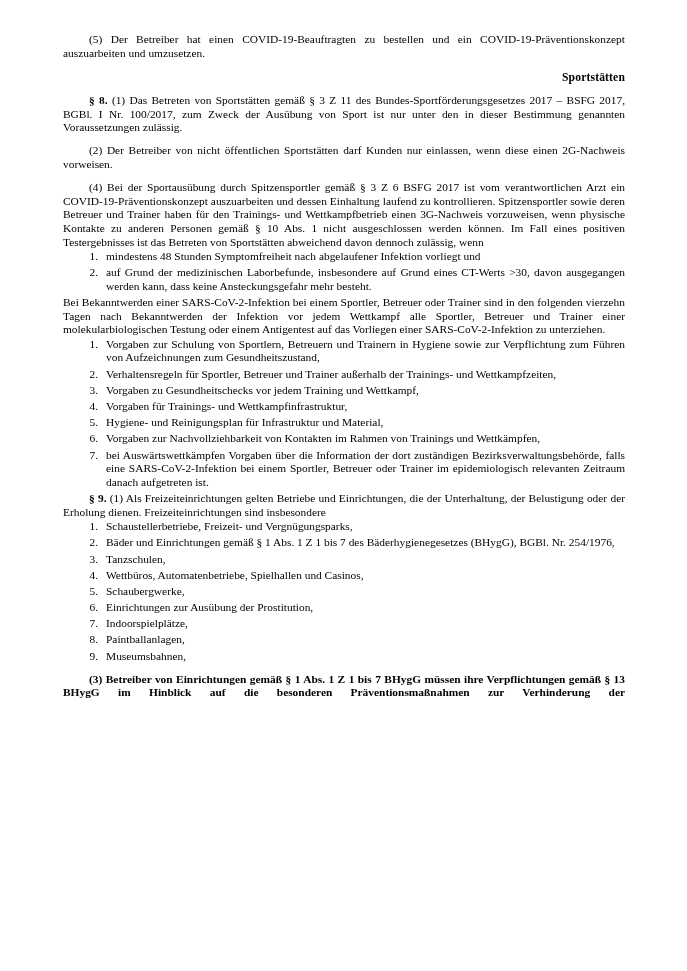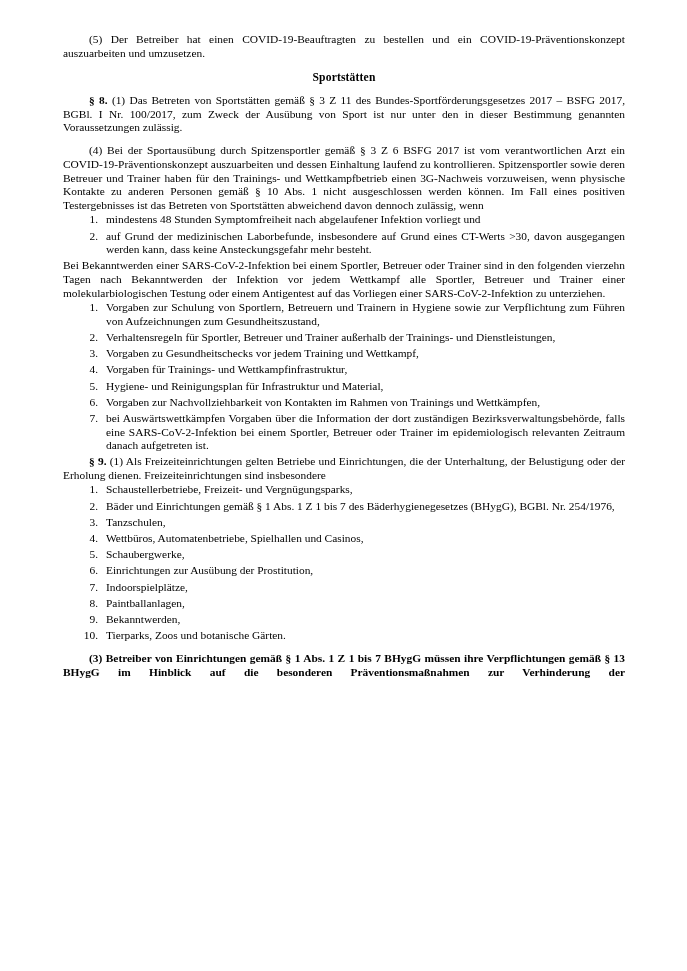--- a/index.html
+++ b/index.html
@@ -49,21 +49,21 @@
     margin-top: 0;
   }
 
   
   h2.heading {
     margin: 11px 0 9px 0;
     padding: 0;
     font-size: 11.6px;
     line-height: 14px;
     font-weight: bold;
-    text-align: center;
+    text-align: right;
     letter-spacing: 0.15px;
   }
 
   
   ol.numlist {
     margin: 1px 0 0 0;
     padding: 0;
     list-style: none;
     counter-reset: none;
   }
@@ -112,20 +112,21 @@
 
 <div id="page">
   <div class="doc-body">
 
     <p class="para tight">(5) Der Betreiber hat einen COVID-19-Beauftragten zu bestellen und ein COVID-19-Präventionskonzept auszuarbeiten und umzusetzen.</p>
 
     <h2 class="heading">Sportstätten</h2>
 
     <p class="para tight"><span class="sec">§ 8.</span> <span>(1) Das Betreten von Sportstätten gemäß § 3 Z 11 des Bundes-Sportförderungsgesetzes 2017 – BSFG 2017, BGBl. I Nr. 100/2017, zum Zweck der Ausübung von Sport ist nur unter den in dieser Bestimmung genannten Voraussetzungen zulässig.</span></p>
 
+    <p class="para spaced">(2) Der Betreiber von nicht öffentlichen Sportstätten darf Kunden nur einlassen, wenn diese einen 2G-Nachweis vorweisen.</p>
 
 
     <p class="para spaced">(4) Bei der Sportausübung durch Spitzensportler gemäß § 3 Z 6 BSFG 2017 ist vom verantwortlichen Arzt ein COVID-19-Präventionskonzept auszuarbeiten und dessen Einhaltung laufend zu kontrollieren. Spitzensportler sowie deren Betreuer und Trainer haben für den Trainings- und Wettkampfbetrieb einen 3G-Nachweis vorzuweisen, wenn physische Kontakte zu anderen Personen gemäß § 10 Abs. 1 nicht ausgeschlossen werden können. Im Fall eines positiven Testergebnisses ist das Betreten von Sportstätten abweichend davon dennoch zulässig, wenn</p>
 
     <ol class="numlist deep gap">
       <li>
         <span class="num">1.</span>
         <span class="txt">mindestens 48 Stunden Symptomfreiheit nach abgelaufener Infektion vorliegt und</span>
       </li>
       <li>
@@ -137,21 +138,21 @@
     <p class="para noindent tight">Bei Bekanntwerden einer SARS-CoV-2-Infektion bei einem Sportler, Betreuer oder Trainer sind in den folgenden vierzehn Tagen nach Bekanntwerden der Infektion vor jedem Wettkampf alle Sportler, Betreuer und Trainer einer molekularbiologischen Testung oder einem Antigentest auf das Vorliegen einer SARS-CoV-2-Infektion zu unterziehen.</p>
 
 
     <ol class="numlist deep gap">
       <li>
         <span class="num">1.</span>
         <span class="txt">Vorgaben zur Schulung von Sportlern, Betreuern und Trainern in Hygiene sowie zur Verpflichtung zum Führen von Aufzeichnungen zum Gesundheitszustand,</span>
       </li>
       <li>
         <span class="num">2.</span>
-        <span class="txt">Verhaltensregeln für Sportler, Betreuer und Trainer außerhalb der Trainings- und Dienstleistungen,</span>
+        <span class="txt">Verhaltensregeln für Sportler, Betreuer und Trainer außerhalb der Trainings- und Wettkampfzeiten,</span>
       </li>
       <li>
         <span class="num">3.</span>
         <span class="txt">Vorgaben zu Gesundheitschecks vor jedem Training und Wettkampf,</span>
       </li>
       <li>
         <span class="num">4.</span>
         <span class="txt">Vorgaben für Trainings- und Wettkampfinfrastruktur,</span>
       </li>
       <li>
@@ -199,25 +200,21 @@
       <li>
         <span class="num">7.</span>
         <span class="txt">Indoorspielplätze,</span>
       </li>
       <li>
         <span class="num">8.</span>
         <span class="txt">Paintballanlagen,</span>
       </li>
       <li>
         <span class="num">9.</span>
-        <span class="txt">Bekanntwerden,</span>
-      </li>
-      <li>
-        <span class="num">10.</span>
-        <span class="txt">Tierparks, Zoos und botanische Gärten.</span>
+        <span class="txt">Museumsbahnen,</span>
       </li>
     </ol>
 
 
     <p class="para spaced justify-all">(3) Betreiber von Einrichtungen gemäß § 1 Abs. 1 Z 1 bis 7 BHygG müssen ihre Verpflichtungen gemäß § 13 BHygG im Hinblick auf die besonderen Präventionsmaßnahmen zur Verhinderung der</p>
 
   </div>
 </div>
 
 </body></html>

